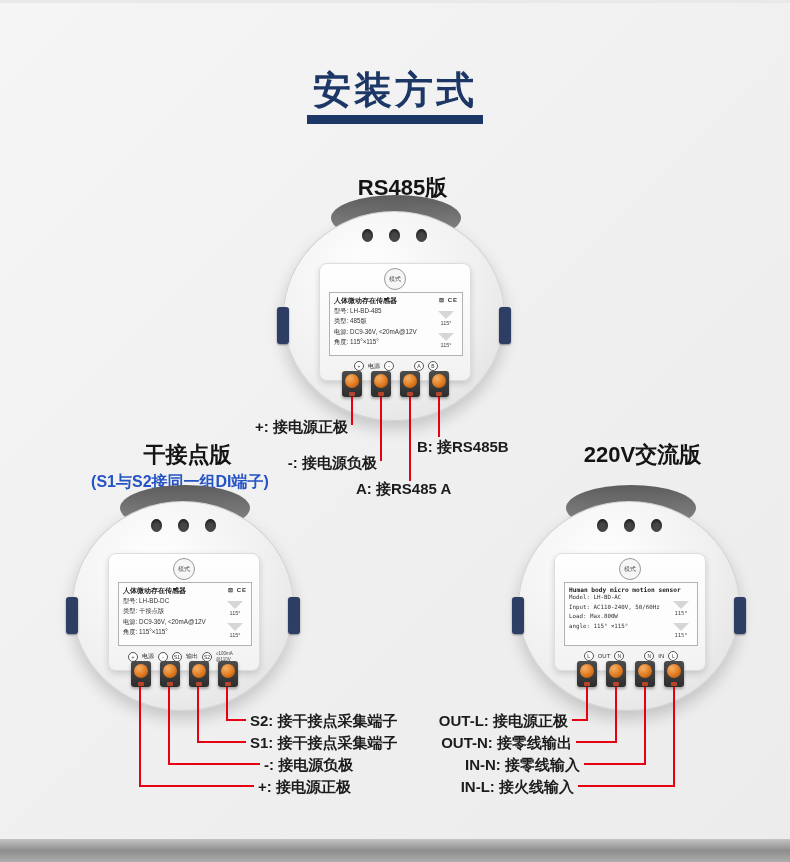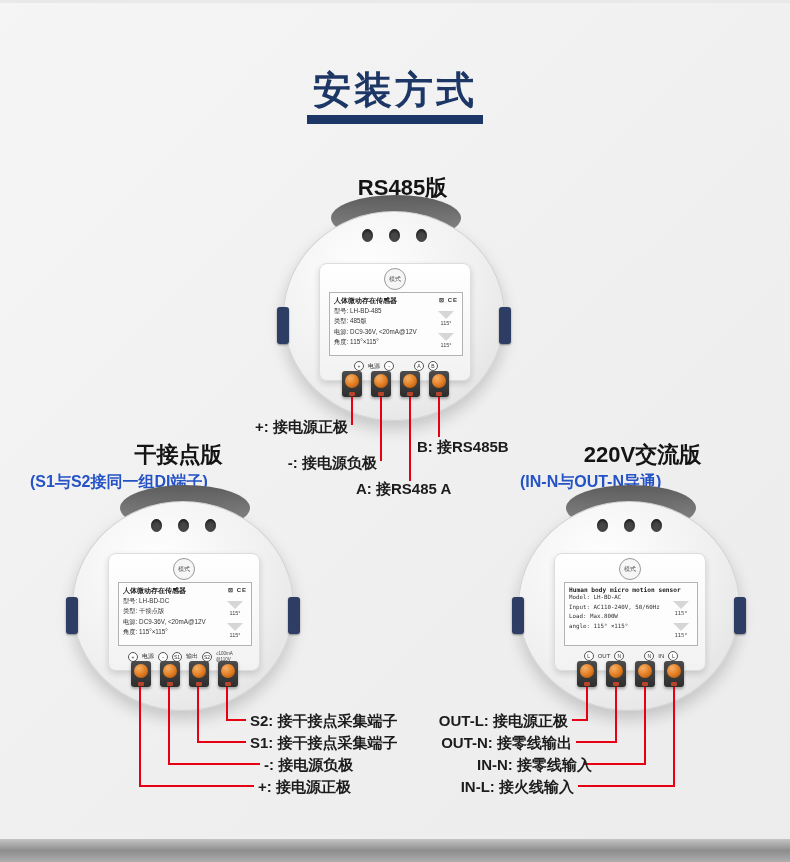--- a/index.html
+++ b/index.html
@@ -3,21 +3,21 @@
 <meta charset="utf-8">
 <style>
   * { margin:0; padding:0; box-sizing:border-box; }
   body { font-family:"Liberation Sans","DejaVu Sans",sans-serif; background:#e9e9e9; }
   .page { position:relative; width:790px; height:862px; background:linear-gradient(135deg,#f5f5f5 0%,#efefef 60%,#ececec 100%); overflow:hidden; margin:3px auto; }
 
   .title { position:absolute; top:62px; left:0; width:100%; text-align:center; font-size:38px; font-weight:bold; color:#1c3665; letter-spacing:3px; }
   .title-bar { position:absolute; top:112px; left:307px; width:176px; height:9px; background:#1c3665; }
 
   .sec-h { position:absolute; text-align:center; font-size:22px; font-weight:bold; color:#141414;padding-left:15px; }
-  .sec-note { position:absolute; font-size:16px; font-weight:bold; color:#2553c5; }
+  .sec-note { position:absolute; text-align:center; font-size:16px; font-weight:bold; color:#2553c5; }
 
   
   .device { position:absolute; width:225px; height:235px; }
   .dome { position:absolute; left:48px; top:0; width:130px; height:46px; border-radius:50%; background:linear-gradient(#5c5c5c,#8f8f8f); }
   .circle { position:absolute; left:0; top:16px; width:222px; height:210px; border-radius:50%;
             background:radial-gradient(circle at 38% 30%, #ffffff 0%, #f0f0f0 55%, #dcdcdc 100%);
             border:1px solid #d2d2d2; box-shadow:0 8px 16px rgba(0,0,0,0.18); }
   .clip { position:absolute; width:12px; height:37px; background:#2e3d63; border-radius:3px; box-shadow:0 1px 2px rgba(0,0,0,0.4); }
   .clip-l { left:-6px; top:112px; }
   .clip-r { right:-3px; top:112px; }
@@ -119,21 +119,21 @@
 
   <div class="vl" style="left:380px;top:394px;height:64px;"></div>
   <div class="co" style="right:413px;top:451px;">-: 接电源负极</div>
 
   <div class="vl" style="left:409px;top:394px;height:84px;"></div>
   <div class="co" style="left:356px;top:477px;">A: 接RS485 A</div>
 
   <div class="vl" style="left:438px;top:394px;height:40px;"></div>
   <div class="co" style="left:417px;top:435px;">B: 接RS485B</div>
 
-  <div class="sec-h" style="top:437px;left:66px;width:210px;">干接点版</div>
+  <div class="sec-h" style="top:437px;left:75px;width:210px;">干接点版</div>
   <div class="sec-note" style="top:469px;left:30px;width:300px;">(S1与S2接同一组DI端子)</div>
 
   <div class="device" style="left:72px;top:482px;">
     <div class="dome"></div>
     <div class="circle"></div>
     <div class="clip clip-l"></div>
     <div class="clip clip-r"></div>
     <div class="holes">
         <i></i>
         <i></i>
@@ -183,21 +183,20 @@
 
   <div class="vl" style="left:168px;top:684px;height:78px;"></div>
   <div class="hl" style="left:168px;top:760px;width:92px;"></div>
   <div class="co" style="left:264px;top:753px;">-: 接电源负极</div>
 
   <div class="vl" style="left:139px;top:684px;height:100px;"></div>
   <div class="hl" style="left:139px;top:782px;width:115px;"></div>
   <div class="co" style="left:258px;top:775px;">+: 接电源正极</div>
 
   <div class="sec-h" style="top:437px;left:530px;width:210px;">220V交流版</div>
-  <div class="sec-note" style="top:469px;left:520px;width:230px;">(IN-N与OUT-N导通)</div>
 
   <div class="device" style="left:518px;top:482px;">
     <div class="dome"></div>
     <div class="circle"></div>
     <div class="clip clip-l"></div>
     <div class="clip clip-r"></div>
     <div class="holes">
         <i></i>
         <i></i>
         <i></i>
@@ -238,20 +237,20 @@
   <div class="vl" style="left:586px;top:684px;height:34px;"></div>
   <div class="hl" style="left:572px;top:716px;width:16px;"></div>
   <div class="co" style="right:222px;top:709px;">OUT-L: 接电源正极</div>
 
   <div class="vl" style="left:615px;top:684px;height:56px;"></div>
   <div class="hl" style="left:576px;top:738px;width:41px;"></div>
   <div class="co" style="right:218px;top:731px;">OUT-N: 接零线输出</div>
 
   <div class="vl" style="left:644px;top:684px;height:78px;"></div>
   <div class="hl" style="left:584px;top:760px;width:62px;"></div>
-  <div class="co" style="right:198px;top:753px;">IN-N: 接零线输入</div>
+  <div class="co" style="right:210px;top:753px;">IN-N: 接零线输入</div>
 
   <div class="vl" style="left:673px;top:684px;height:100px;"></div>
   <div class="hl" style="left:578px;top:782px;width:97px;"></div>
   <div class="co" style="right:216px;top:775px;">IN-L: 接火线输入</div>
 
   <div class="band"></div>
 </div>
 
 </body></html>

